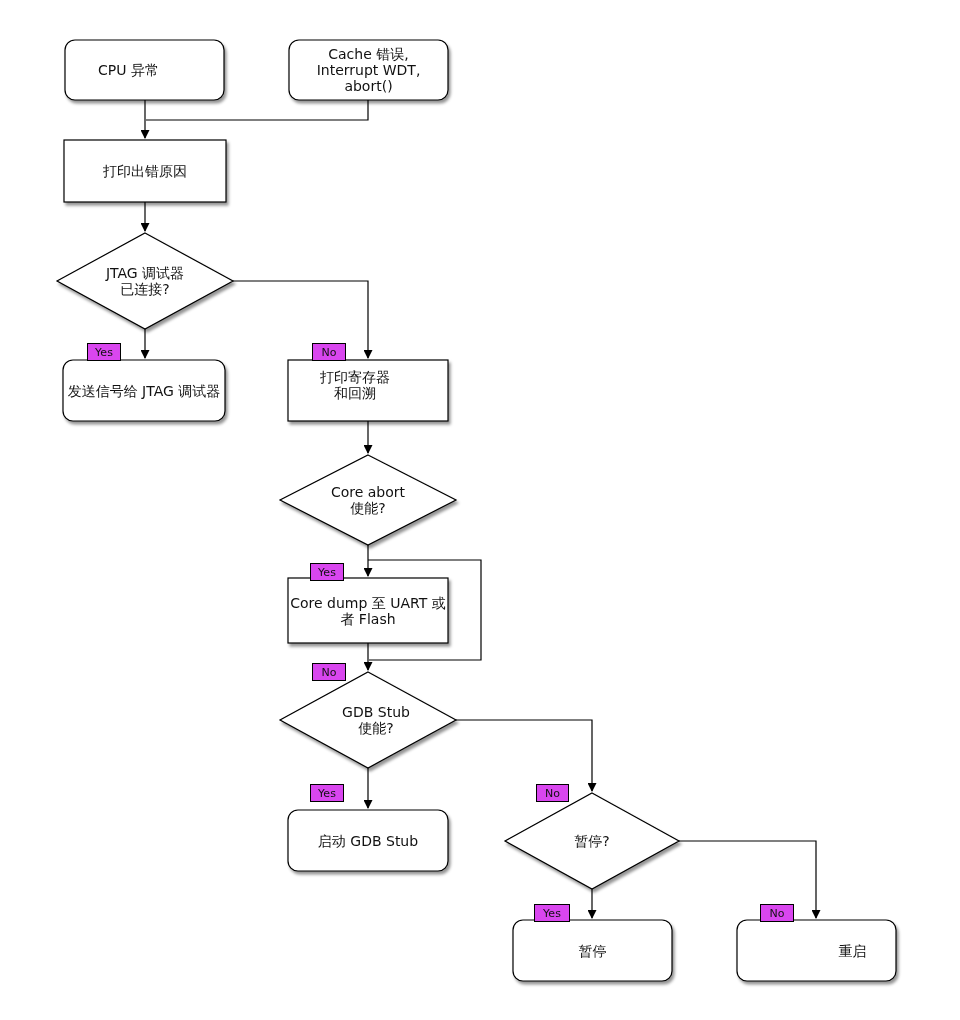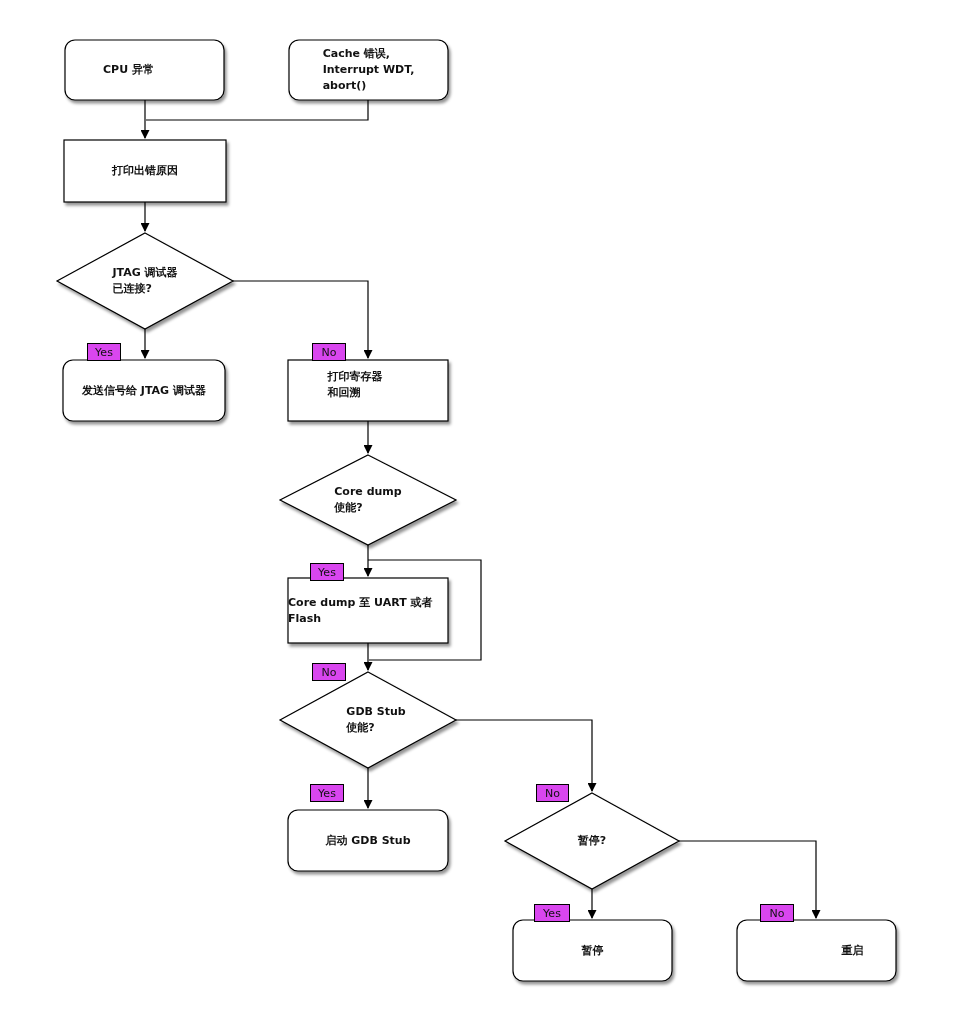--- a/index.html
+++ b/index.html
@@ -28,28 +28,27 @@
   .shape {
     fill: #ffffff;
     stroke: #000000;
     stroke-width: 1.2;
   }
   .node-label {
     position: absolute;
     display: flex;
     align-items: center;
     justify-content: center;
-    text-align: left;
+    text-align: center;
     white-space: pre-line;
-    font-size: 11px;
+    font-size: 14px;
     line-height: 16px;
     color: #111111;
     z-index: 2;
     pointer-events: none;
-    font-weight: bold;
   }
   .branch-label {
     position: absolute;
     display: flex;
     align-items: center;
     justify-content: center;
     font-size: 11px;
     color: #111111;
     background: #d946ef;
     border: 1px solid #000000;
@@ -104,21 +103,21 @@
   <div class="node-label" style="left:49px;top:40px;width:159px;height:60px;">CPU 异常</div>
   <div class="node-label" style="left:289px;top:40px;width:159px;height:60px;">Cache 错误,
 Interrupt WDT,
 abort()</div>
   <div class="node-label" style="left:64px;top:140px;width:162px;height:62px;">打印出错原因</div>
   <div class="node-label" style="left:57px;top:233px;width:176px;height:96px;">JTAG 调试器
 已连接?</div>
   <div class="node-label" style="left:63px;top:360px;width:162px;height:61px;">发送信号给 JTAG 调试器</div>
   <div class="node-label" style="left:275px;top:360px;width:160px;height:49px;">打印寄存器
 和回溯</div>
-  <div class="node-label" style="left:280px;top:455px;width:176px;height:90px;">Core dump
+  <div class="node-label" style="left:280px;top:455px;width:176px;height:90px;">Core abort
 使能?</div>
   <div class="node-label" style="left:288px;top:578px;width:160px;height:65px;">Core dump 至 UART 或者 Flash</div>
   <div class="node-label" style="left:288px;top:672px;width:176px;height:96px;">GDB Stub
 使能?</div>
   <div class="node-label" style="left:288px;top:810px;width:160px;height:61px;">启动 GDB Stub</div>
   <div class="node-label" style="left:505px;top:793px;width:174px;height:96px;">暂停?</div>
   <div class="node-label" style="left:513px;top:920px;width:159px;height:61px;">暂停</div>
   <div class="node-label" style="left:737px;top:920px;width:159px;height:61px;padding-left:36px;">重启</div>
 
   <div class="branch-label" style="left:87px;top:343px;width:34px;height:18px;">Yes</div>

